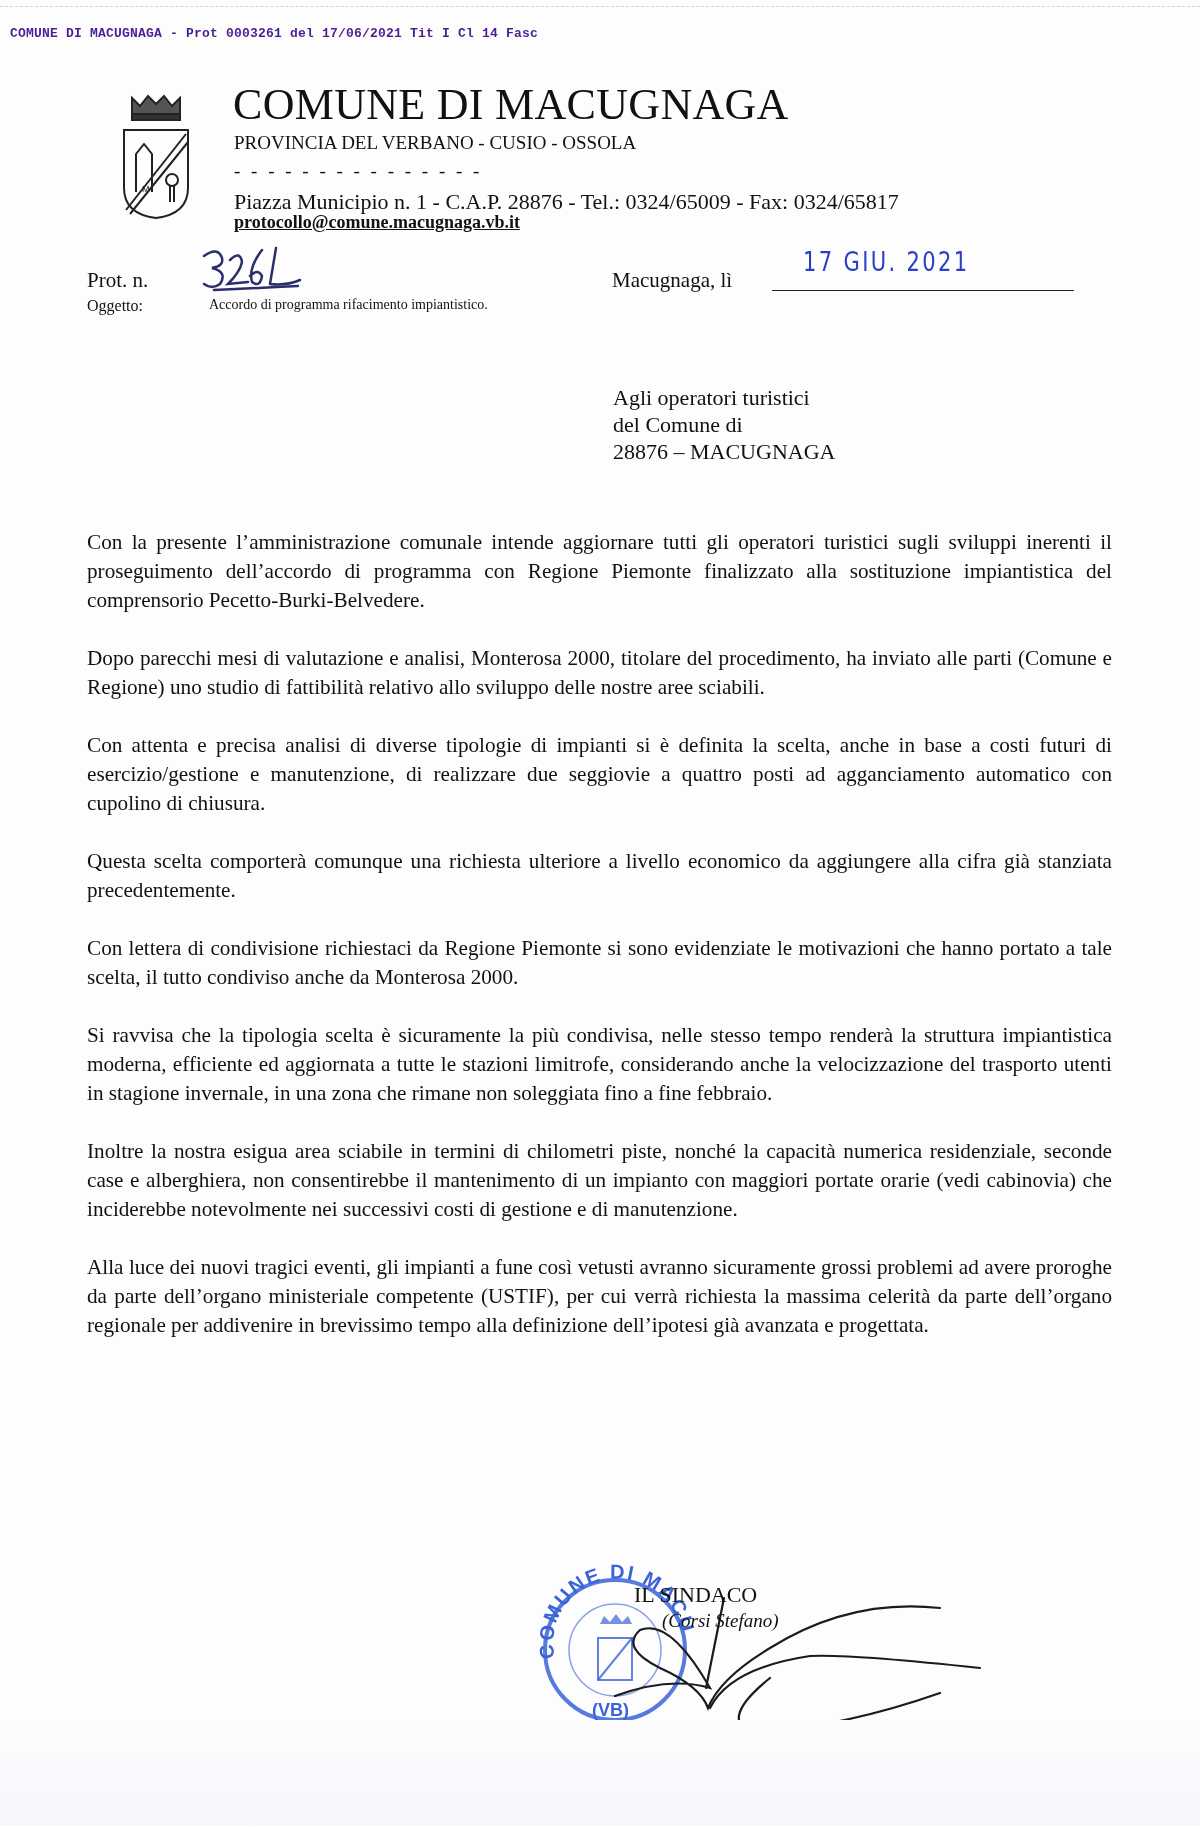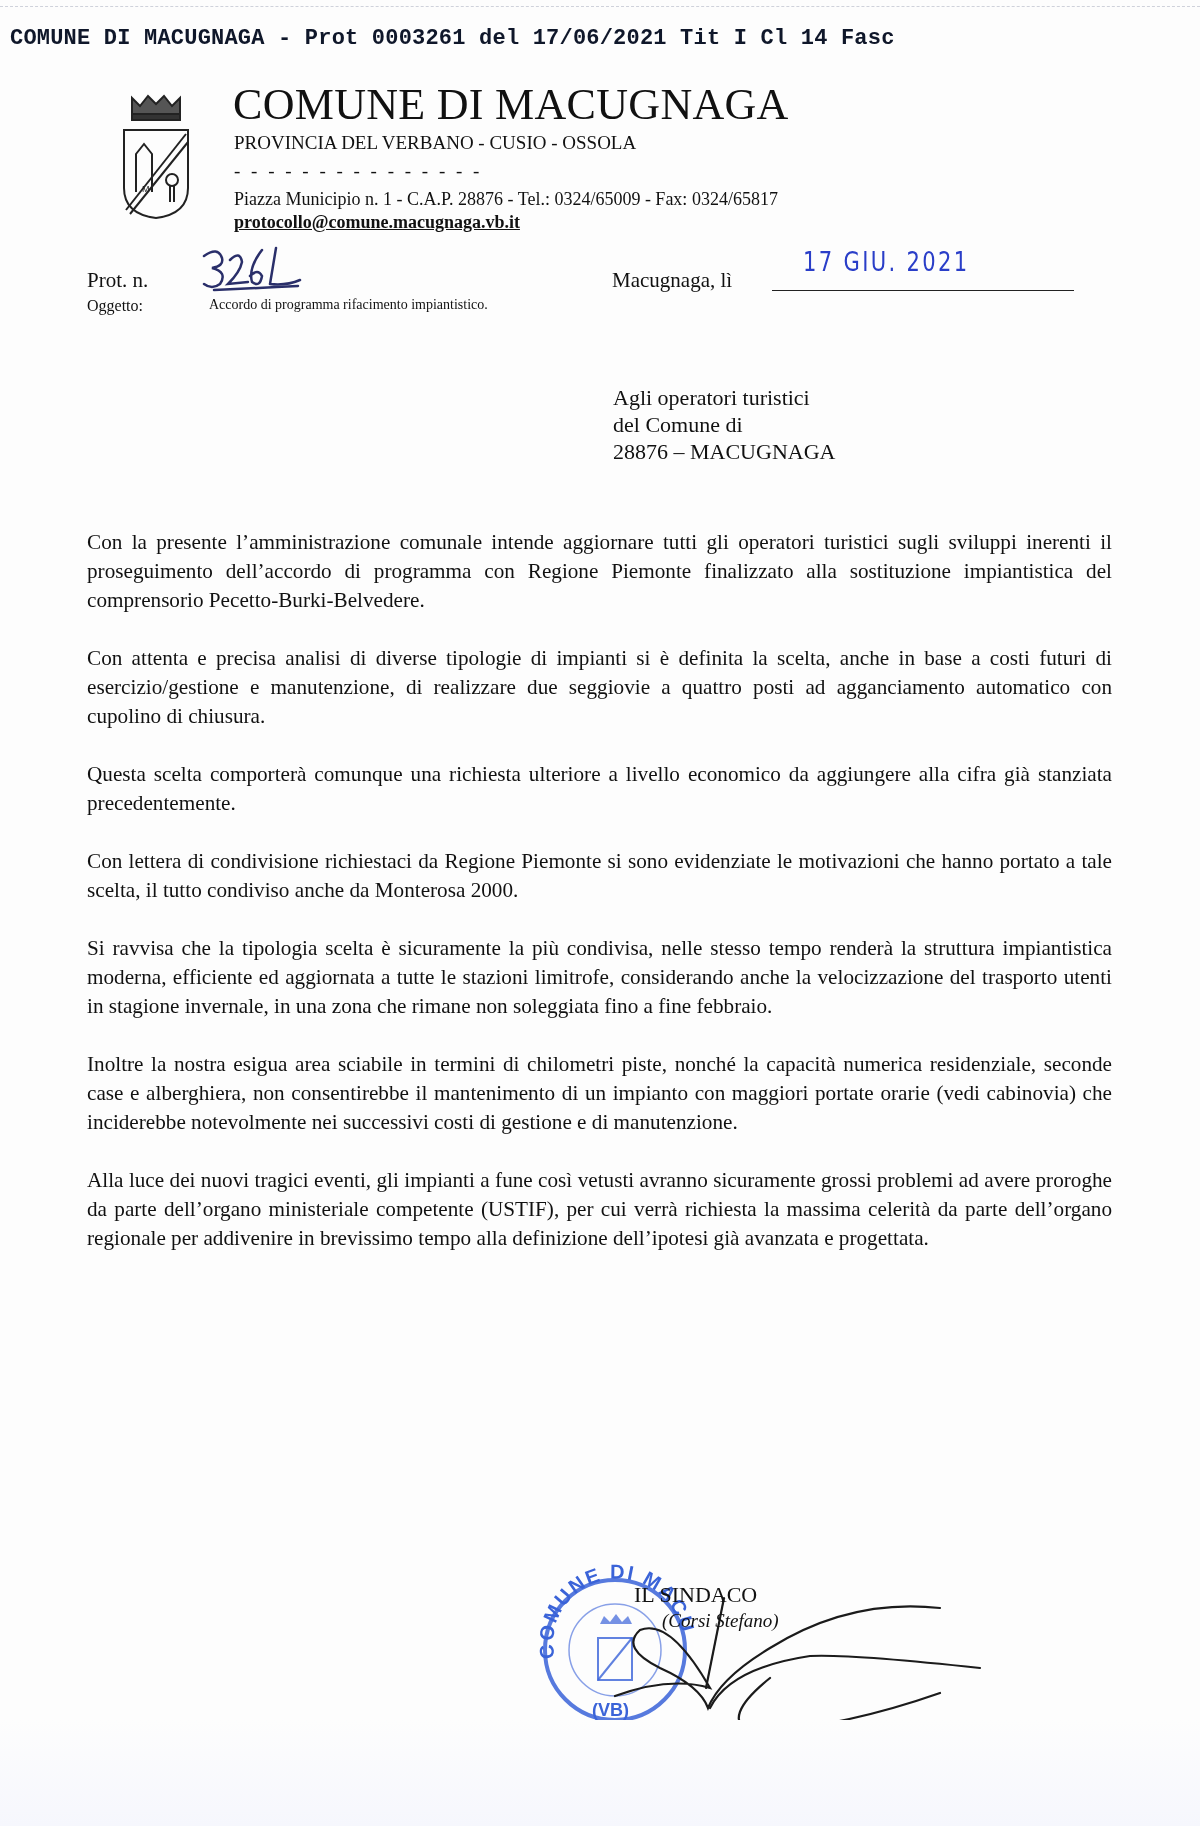--- a/index.html
+++ b/index.html
@@ -4,27 +4,27 @@
 <style>
   html, body { margin: 0; padding: 0; }
   body {
     width: 1200px; height: 1826px; position: relative; overflow: hidden;
     background: #fdfdfd; font-family: "Liberation Serif", serif; color: #111;
   }
   .abs { position: absolute; }
   .topline { left: 0; top: 6px; width: 1200px; border-top: 1px dashed #cfd2db; }
   .prot-stamp {
     left: 10px; top: 26px; font-family: "Liberation Mono", monospace;
-    font-size: 22px; color: #0f172a; font-weight: bold; letter-spacing: 0.2px;
+    font-size: 13px; color: #4c1d95; font-weight: bold; letter-spacing: 0.2px;
   }
   .logo { left: 120px; top: 92px; width: 72px; height: 128px; }
   .title { left: 233px; top: 80px; font-size: 44px; line-height: 50px; letter-spacing: 0.3px; }
   .province { left: 234px; top: 132px; font-size: 19px; }
   .dashes { left: 234px; top: 160px; font-size: 19px; letter-spacing: 3px; }
-  .address { left: 234px; top: 189px; font-size: 18px; }
+  .address { left: 234px; top: 189px; font-size: 22px; }
   .email { left: 234px; top: 212px; font-size: 18px; text-decoration: underline; font-weight: bold; }
   .prot-label { left: 87px; top: 268px; font-size: 21px; }
   .prot-hand { left: 200px; top: 244px; width: 110px; height: 50px; }
   .subject-label { left: 87px; top: 297px; font-size: 16px; text-align: right; }
   .subject-text { left: 209px; top: 297px; font-size: 14px; }
   .place-label { left: 612px; top: 268px; font-size: 21px; }
   .date-line { left: 772px; top: 290px; width: 302px; border-bottom: 1.5px solid #222; }
   .date-stamp {
     left: 803px; top: 246px; font-family: "DejaVu Sans", sans-serif; font-size: 27px;
     color: #2a3ec8; letter-spacing: 3px; transform: scaleX(0.78); transform-origin: left;
@@ -83,20 +83,21 @@
 <div class="abs date-stamp">17 GIU. 2021</div>
 
 <div class="abs recipient">
   <div>Agli operatori turistici</div>
   <div>del Comune di</div>
   <div>28876 – MACUGNAGA</div>
 </div>
 
 <div class="abs body-text">
   <p>Con la presente l’amministrazione comunale intende aggiornare tutti gli operatori turistici sugli sviluppi inerenti il proseguimento dell’accordo di programma con Regione Piemonte finalizzato alla sostituzione impiantistica del comprensorio Pecetto-Burki-Belvedere.</p>
+  <p>Dopo parecchi mesi di valutazione e analisi, Monterosa 2000, titolare del procedimento, ha inviato alle parti (Comune e Regione) uno studio di fattibilità relativo allo sviluppo delle nostre aree sciabili.</p>
   <p>Con attenta e precisa analisi di diverse tipologie di impianti si è definita la scelta, anche in base a costi futuri di esercizio/gestione e manutenzione, di realizzare due seggiovie a quattro posti ad agganciamento automatico con cupolino di chiusura.</p>
   <p>Questa scelta comporterà comunque una richiesta ulteriore a livello economico da aggiungere alla cifra già stanziata precedentemente.</p>
   <p>Con lettera di condivisione richiestaci da Regione Piemonte si sono evidenziate le motivazioni che hanno portato a tale scelta, il tutto condiviso anche da Monterosa 2000.</p>
   <p>Si ravvisa che la tipologia scelta è sicuramente la più condivisa, nelle stesso tempo renderà la struttura impiantistica moderna, efficiente ed aggiornata a tutte le stazioni limitrofe, considerando anche la velocizzazione del trasporto utenti in stagione invernale, in una zona che rimane non soleggiata fino a fine febbraio.</p>
   <p>Inoltre la nostra esigua area sciabile in termini di chilometri piste, nonché la capacità numerica residenziale, seconde case e alberghiera, non consentirebbe il mantenimento di un impianto con maggiori portate orarie (vedi cabinovia) che inciderebbe notevolmente nei successivi costi di gestione e di manutenzione.</p>
   <p>Alla luce dei nuovi tragici eventi, gli impianti a fune così vetusti avranno sicuramente grossi problemi ad avere proroghe da parte dell’organo ministeriale competente (USTIF), per cui verrà richiesta la massima celerità da parte dell’organo regionale per addivenire in brevissimo tempo alla definizione dell’ipotesi già avanzata e progettata.</p>
 </div>
 
 <svg class="abs signature-block" viewBox="0 0 500 200">
   <g>

